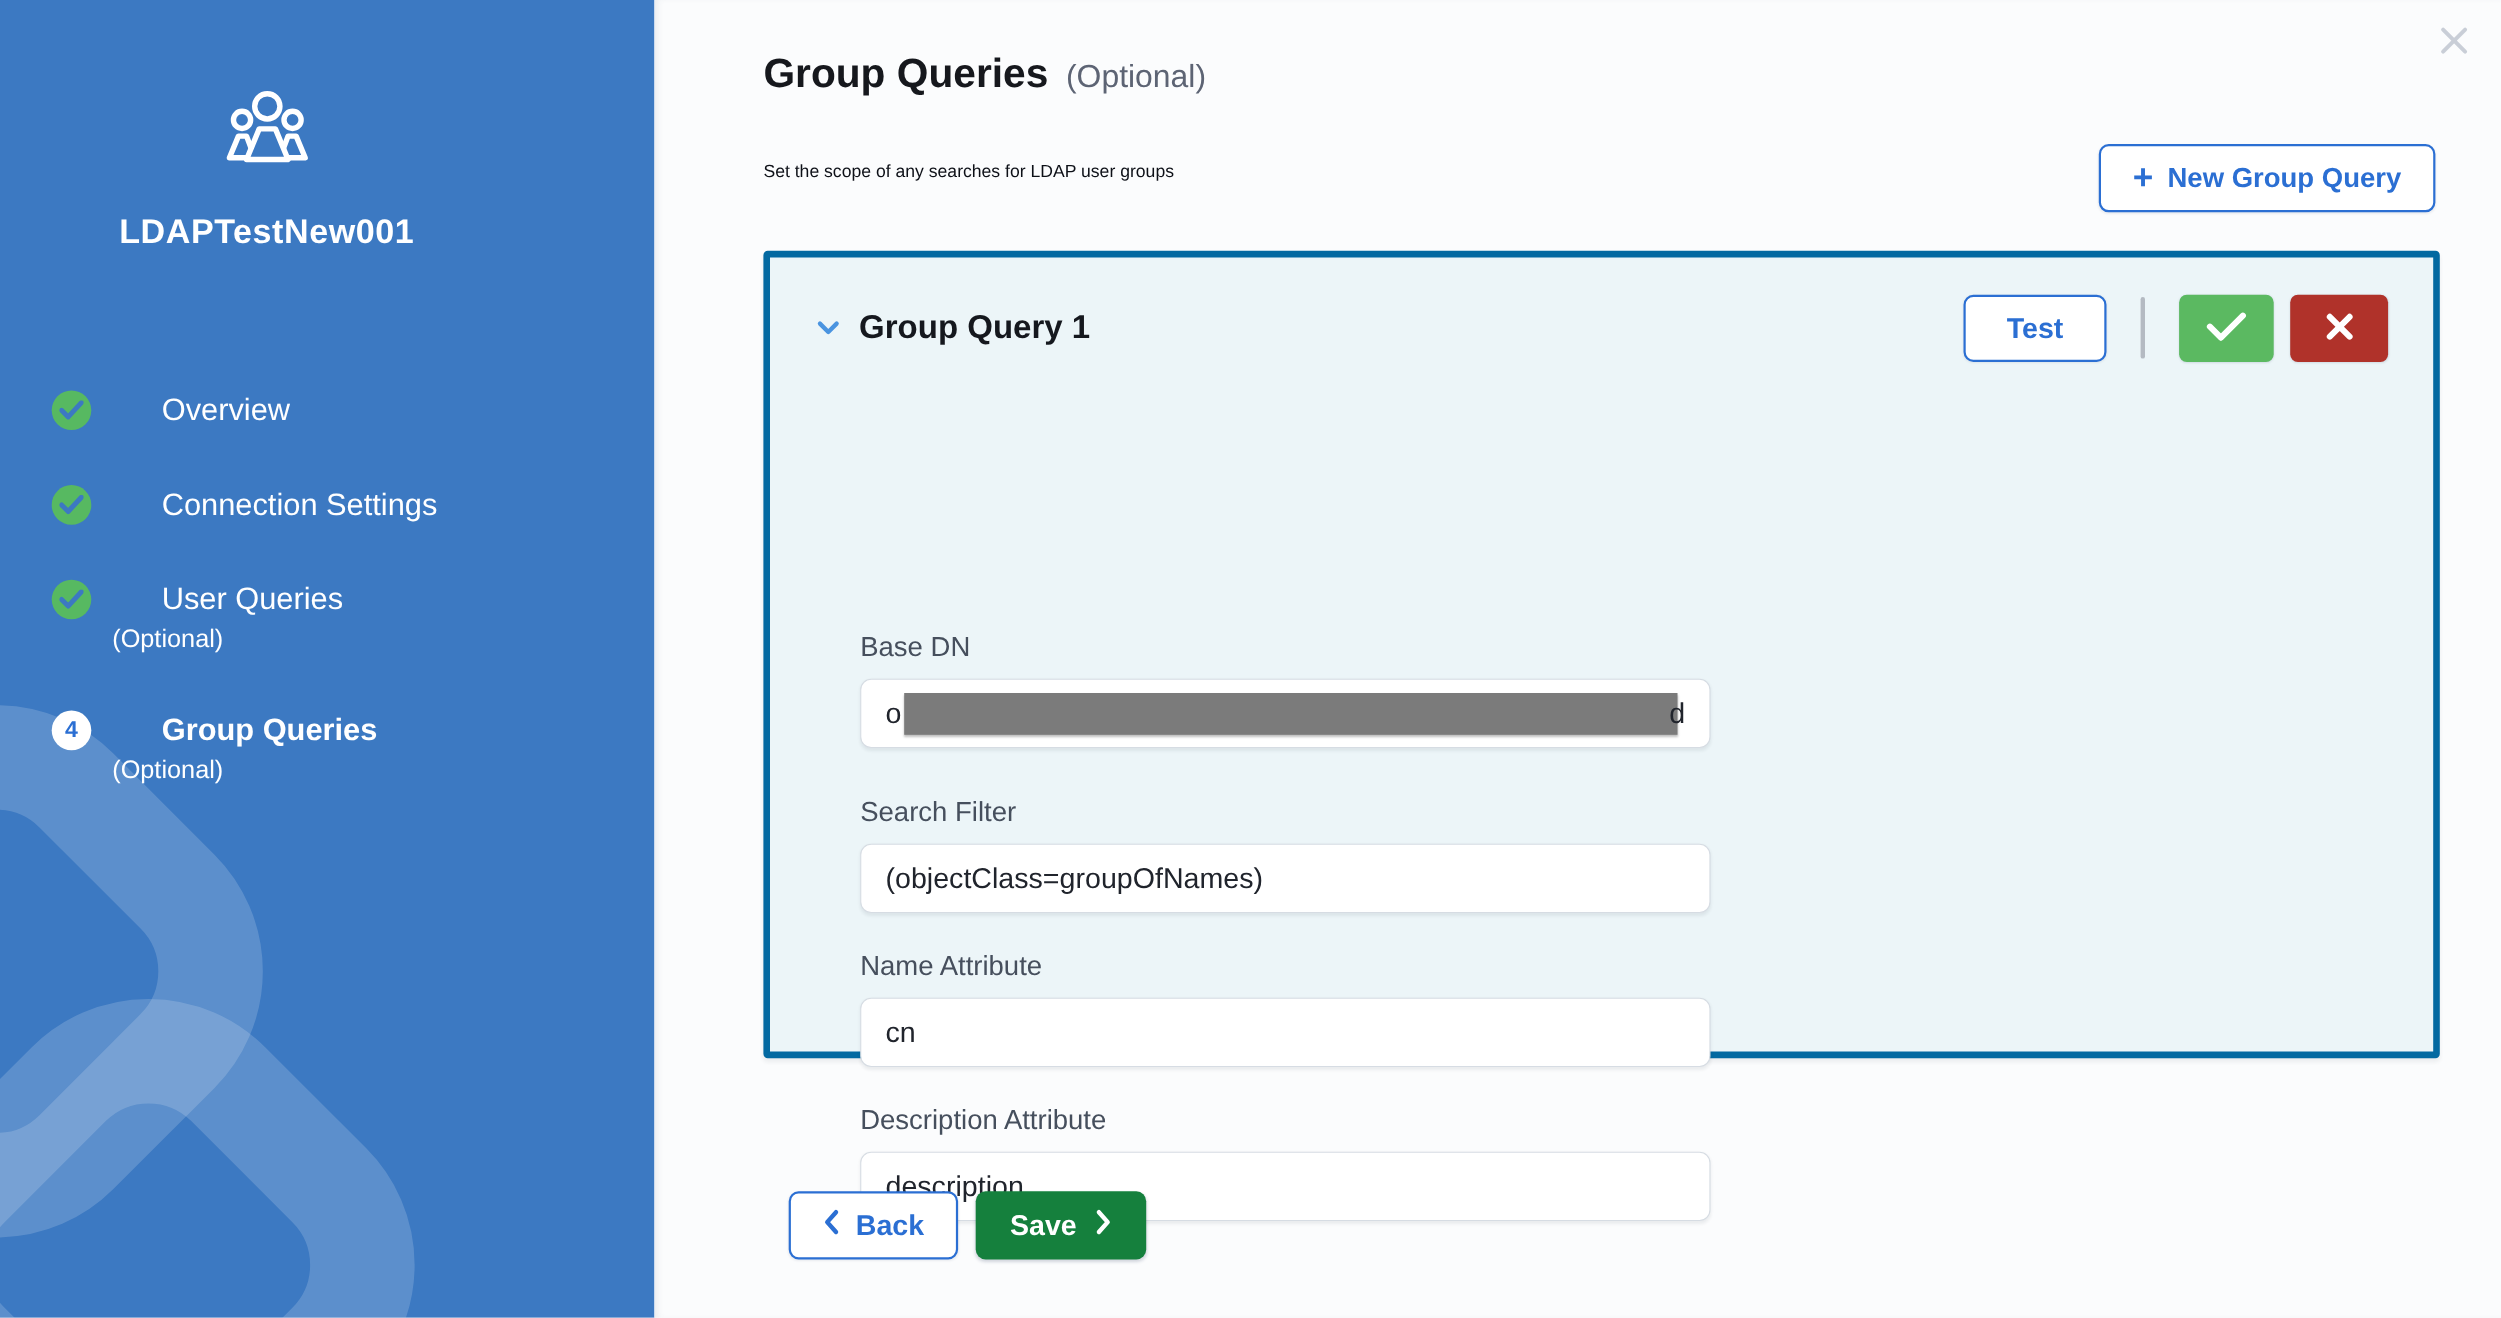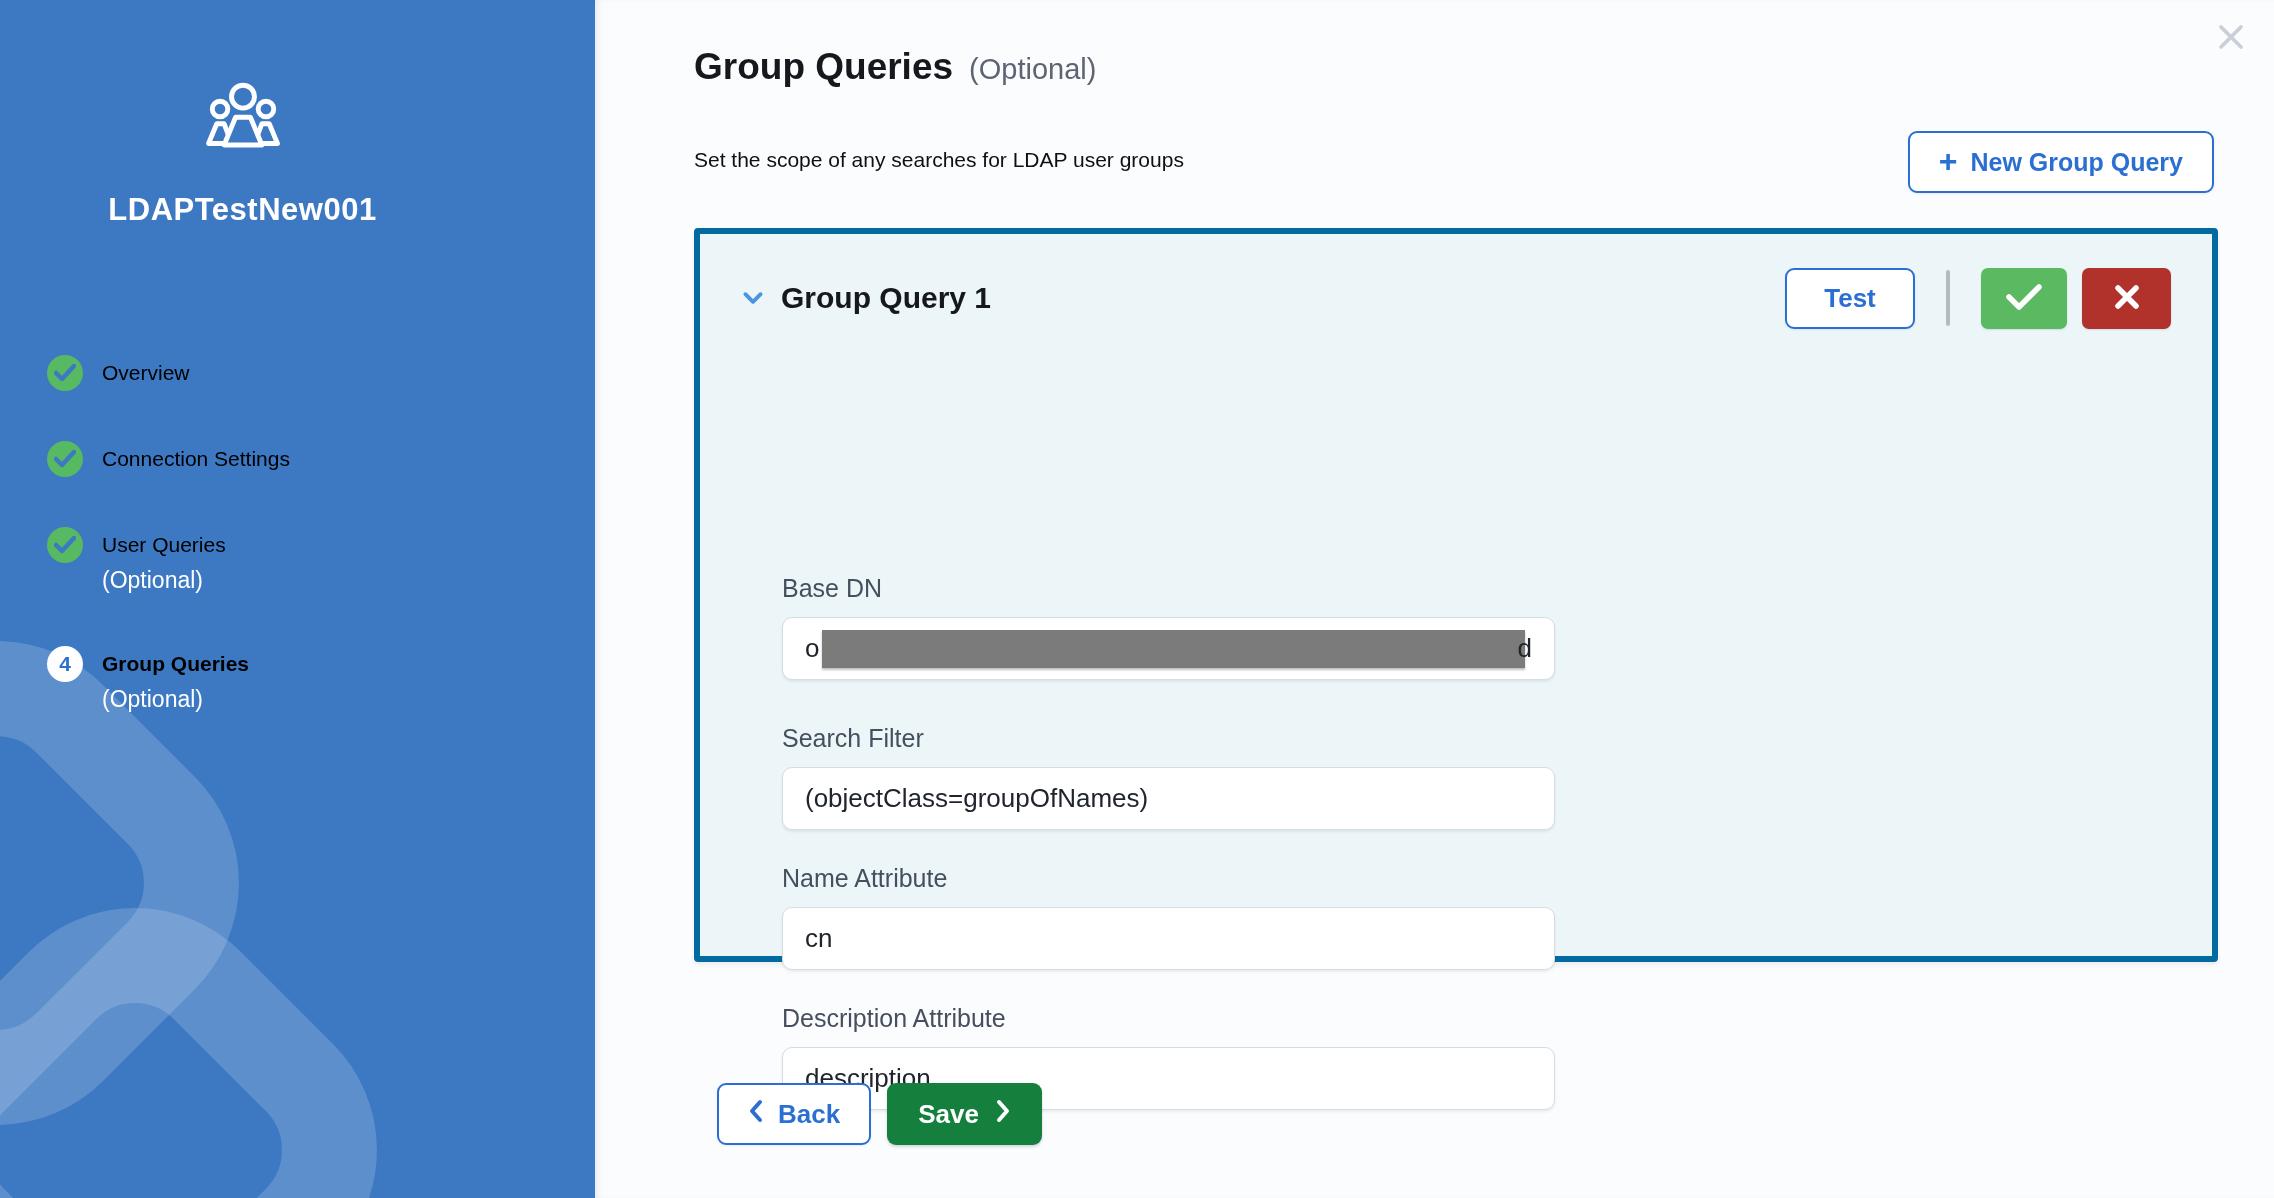--- a/index.html
+++ b/index.html
@@ -36,39 +36,39 @@
   }
   .step { display:flex; align-items:flex-start; gap:19px; }
   .step-bullet {
     width:36px; height:36px; border-radius:50%; flex:0 0 36px;
     display:flex; align-items:center; justify-content:center;
   }
   .bullet-complete { background:#57b961; }
   .bullet-current  { background:#ffffff; color:#2b6fd3; font-size:21px; font-weight:bold; }
   .step-texts { display:flex; flex-direction:column; }
   .step-label {
-    color:#000000; font-size:21px; line-height:36px; font-weight:normal;
+    color:#ffffff; font-size:28px; line-height:36px; font-weight:normal;margin-left:45px;
   }
   .step.current .step-label { font-weight:bold; }
   .step-optional { color:#ffffff; font-size:23px; line-height:32px; margin-top:1px; }
 
   
   .main {
     position:absolute; left:595px; top:0; width:1679px; height:1198px;
     background:#fbfcfd;
     box-shadow:inset 5px 0 7px -3px rgba(40,60,90,0.10);
   }
   .close-btn {
     position:absolute; right:26px; top:20px; width:34px; height:34px;
     background:none; border:none; cursor:pointer; padding:0;
   }
   .page-title-row { position:absolute; left:99px; top:46px; display:flex; align-items:baseline; gap:16px; }
   .page-title { font-size:37px; font-weight:bold; color:#16181d; }
   .page-title-optional { font-size:29px; color:#5d6474; }
-  .subtitle { position:absolute; left:99px; top:148px; font-size:21px; color:#0d1017; }
+  .subtitle { position:absolute; left:99px; top:148px; font-size:16px; color:#0d1017; }
   .new-gq-btn {
     position:absolute; right:60px; top:131px; height:62px;
     background:#ffffff; border:2px solid #2b6fd3; border-radius:9px;
     color:#2b6fd3; font-family:inherit; font-size:25px; font-weight:bold;
     display:flex; align-items:center; gap:13px; padding:0 29px; cursor:pointer;
     box-shadow:0 1px 2px rgba(20,40,80,0.08);
   }
   .plus-glyph { font-size:32px; font-weight:bold; line-height:1; position:relative; top:-1px; }
 
   

